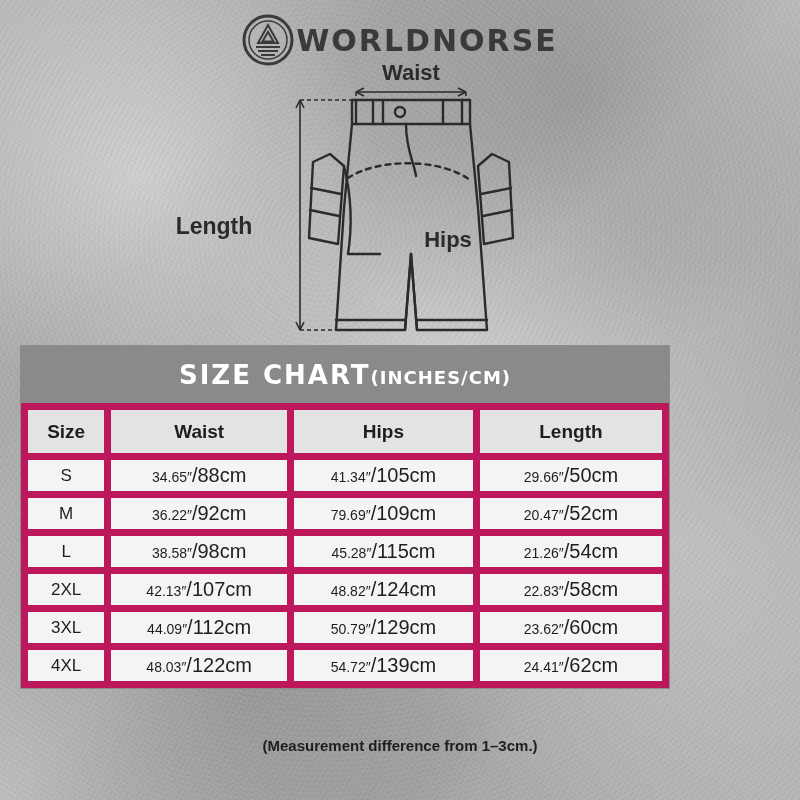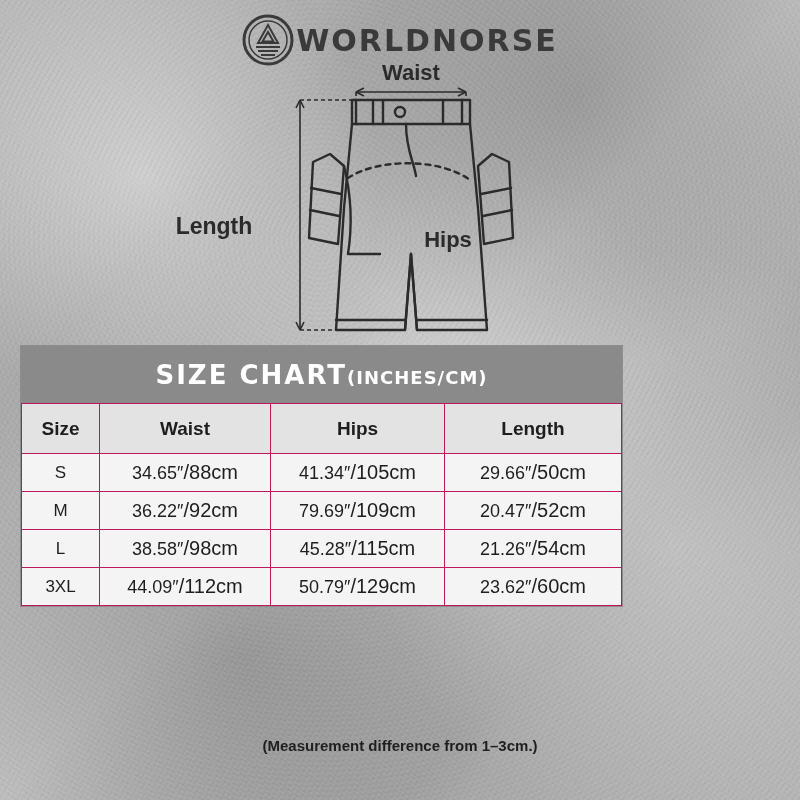--- a/index.html
+++ b/index.html
@@ -57,21 +57,21 @@
     width: 800px; height: 290px;
     z-index: 2;
   }
   .illustration svg { display: block; }
 
   
   .chart-card {
     position: absolute;
     left: 20px;
     top: 345px;
-    width: 603px;
+    width: 650px;
     z-index: 3;
     border: 1px solid #8d8d8d;
     background: #f2f2f2;
   }
   .chart-title-bar {
     background: #8a8a8a;
     color: #ffffff;
     text-align: center;
     padding: 14px 0 13px;
     letter-spacing: 1px;
@@ -88,41 +88,41 @@
     font-family: "DejaVu Sans", sans-serif;
     letter-spacing: 1px;
   }
   table.size-table {
     border-collapse: collapse;
     width: 100%;
     table-layout: fixed;
   }
   table.size-table th,
   table.size-table td {
-    border: 1px solid #be185d;
+    border: 7px solid #be185d;
     text-align: center;
     font-size: 17px;
     color: #1e1e1e;
     padding: 0;
     height: 38px;
     background: #f4f4f4;
   }
   table.size-table thead th {
     height: 50px;
     font-size: 19px;
     font-weight: bold;
     background: #e3e3e3;
   }
   table.size-table col.c-size { width: 13%; }
   table.size-table col.c-waist { width: 28.5%; }
   table.size-table col.c-hips { width: 29%; }
   table.size-table col.c-length { width: 29.5%; }
   td.size-cell { font-size: 18px; background: #ededed; }
   .val { white-space: nowrap; }
-  .val .in { font-size: 18px; }
+  .val .in { font-size: 14px; }
   .val .cm { font-size: 20px; }
   .note {
     text-align: center;
     font-size: 15px;
     font-weight: bold;
     color: #1f1f1f;
     padding: 9px 0 10px;
     background: transparent;
   }
   .note-wrap {
@@ -249,24 +249,36 @@
         <td><span class="val"><span class="in">79.69″</span><span class="cm">/109cm</span></span></td>
         <td><span class="val"><span class="in">20.47″</span><span class="cm">/52cm</span></span></td>
       </tr>
       <tr>
         <td class="size-cell">L</td>
         <td><span class="val"><span class="in">38.58″</span><span class="cm">/98cm</span></span></td>
         <td><span class="val"><span class="in">45.28″</span><span class="cm">/115cm</span></span></td>
         <td><span class="val"><span class="in">21.26″</span><span class="cm">/54cm</span></span></td>
       </tr>
       <tr>
+        <td class="size-cell">2XL</td>
+        <td><span class="val"><span class="in">42.13″</span><span class="cm">/107cm</span></span></td>
+        <td><span class="val"><span class="in">48.82″</span><span class="cm">/124cm</span></span></td>
+        <td><span class="val"><span class="in">22.83″</span><span class="cm">/58cm</span></span></td>
+      </tr>
+      <tr>
         <td class="size-cell">3XL</td>
         <td><span class="val"><span class="in">44.09″</span><span class="cm">/112cm</span></span></td>
         <td><span class="val"><span class="in">50.79″</span><span class="cm">/129cm</span></span></td>
         <td><span class="val"><span class="in">23.62″</span><span class="cm">/60cm</span></span></td>
       </tr>
+      <tr>
+        <td class="size-cell">4XL</td>
+        <td><span class="val"><span class="in">48.03″</span><span class="cm">/122cm</span></span></td>
+        <td><span class="val"><span class="in">54.72″</span><span class="cm">/139cm</span></span></td>
+        <td><span class="val"><span class="in">24.41″</span><span class="cm">/62cm</span></span></td>
+      </tr>
     </tbody>
   </table>
 </div>
 
 <div class="note-wrap">
   <div class="note">(Measurement difference from 1–3cm.)</div>
 </div>
 
 </body></html>

